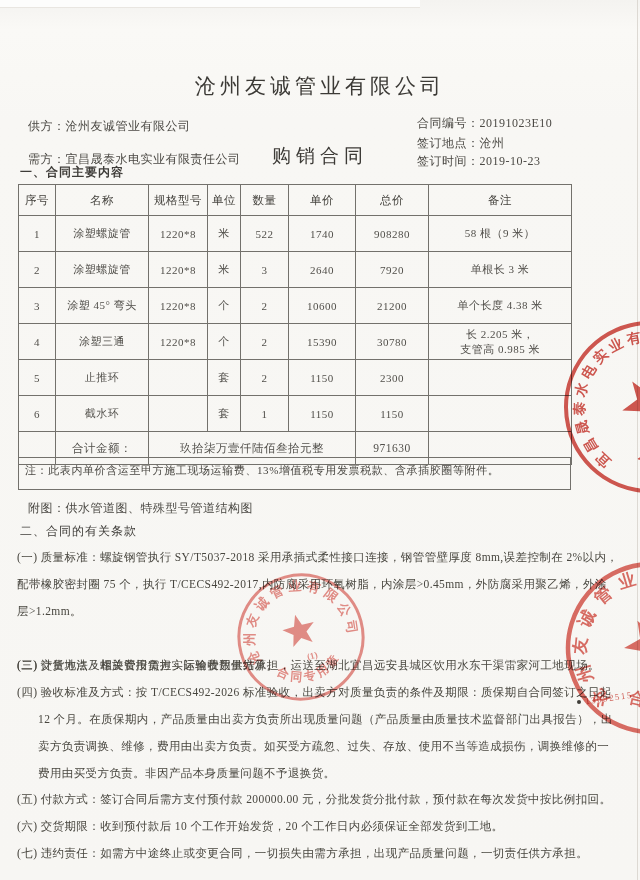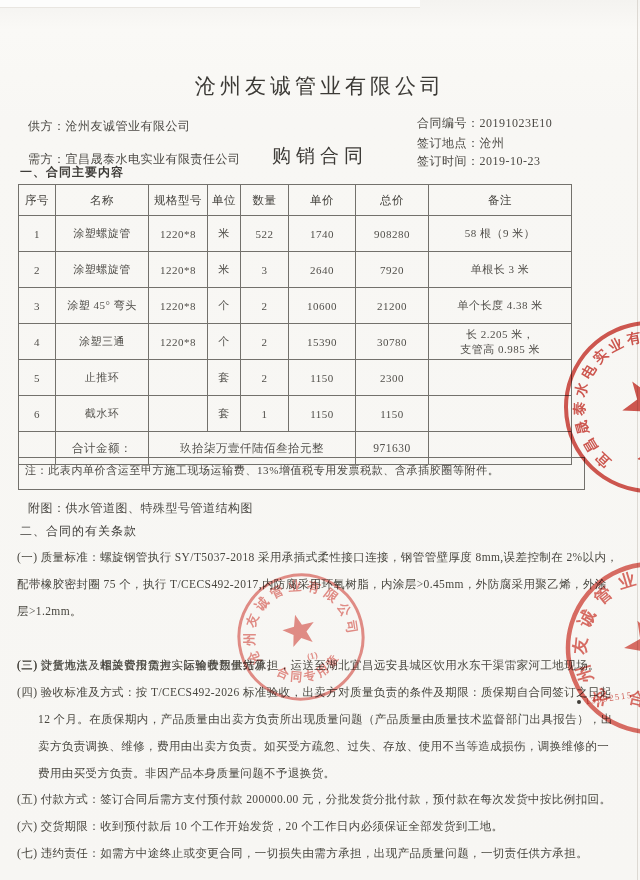--- a/index.html
+++ b/index.html
@@ -15,21 +15,21 @@
   .sec-title{font-size:12px;letter-spacing:1px;color:#3e3c38;}
   
   .items{position:absolute;left:18px;top:184px;border-collapse:collapse;table-layout:fixed;width:553px;padding-left:28px;}
   .items td{border:1px solid #73716c;text-align:center;vertical-align:middle;font-size:11px;
             color:#514f4a;padding:0 1px;letter-spacing:0.5px;}
   .items tr.hdr td{height:30px;font-size:11.5px;color:#45433e;}
   .items tr.row td{height:35px;}
   .items tr.sum td{height:32px;font-size:11.5px;}
   .pre{white-space:pre-line;line-height:15px;}
   .note-box{position:absolute;left:18px;top:457px;width:541px;height:22px;border:1px solid #73716c;
-            padding:5px 18px 4px 6px;font-size:11px;letter-spacing:0.6px;color:#4a4843;white-space:nowrap;overflow:hidden;}
+            padding:5px 4px 4px 6px;font-size:11px;letter-spacing:0.6px;color:#4a4843;white-space:nowrap;overflow:hidden;}
   .clause{font-size:11.5px;letter-spacing:0.4px;color:#48463f;}
   
   .stamp{position:absolute;mix-blend-mode:multiply;}
   .stamp text{font-family:"Liberation Serif","DejaVu Serif",serif;font-weight:600;}
   .stamp-code{position:absolute;left:585px;top:693px;font-size:9px;letter-spacing:1.5px;color:#d0493f;
               transform:rotate(-8deg);mix-blend-mode:multiply;opacity:.85;}
   .speck{position:absolute;left:577px;top:700px;width:4px;height:4px;border-radius:50%;background:#403e39;}
 </style>
 </head>
 <body>

